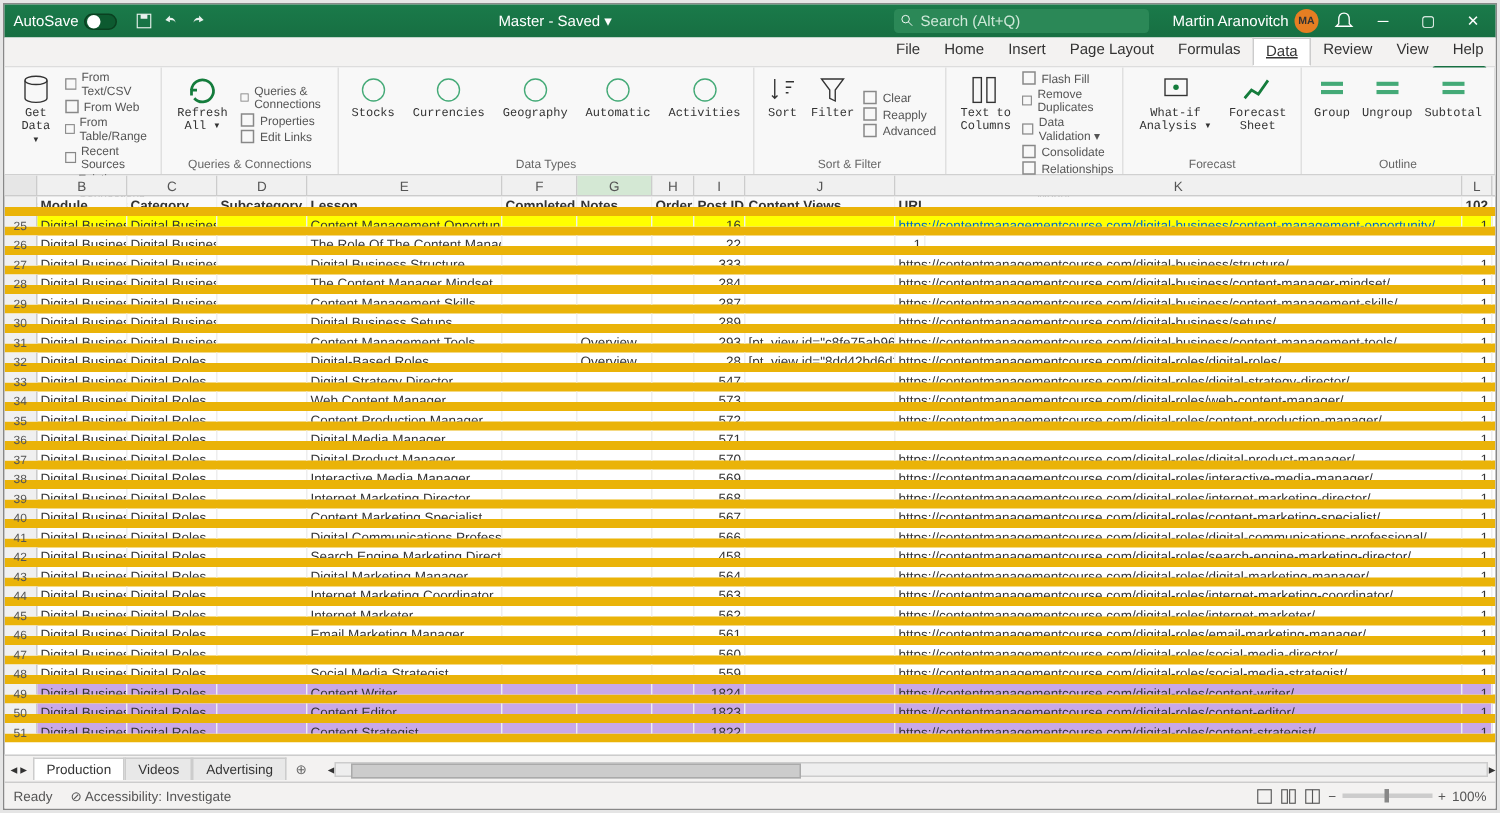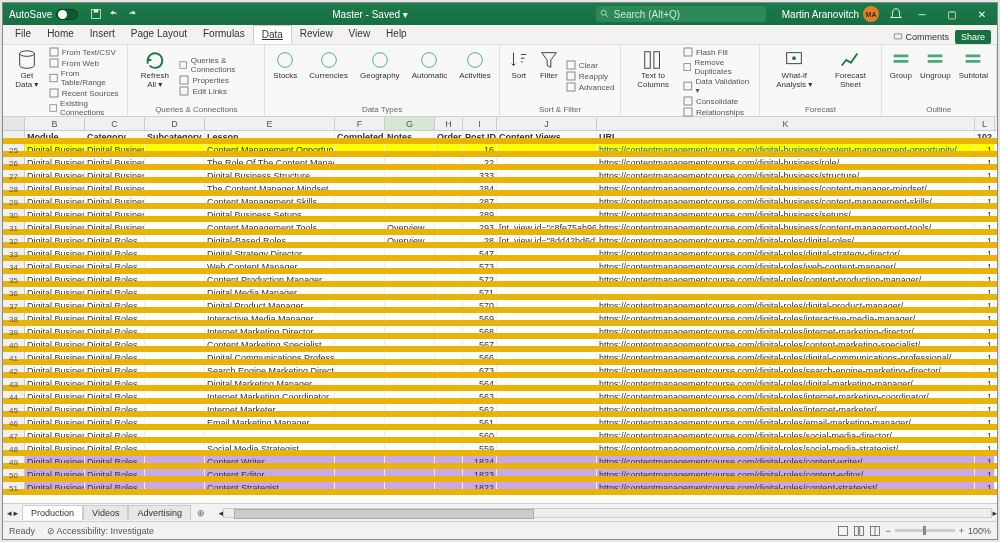--- a/index.html
+++ b/index.html
@@ -10,33 +10,33 @@
 .toggle { width:22px; height:11px; background:#0d5a30; border-radius:6px; border:1px solid #0a4020; position:relative; }
 .toggle::after { content:""; position:absolute; left:1px; top:0; width:9px; height:9px; background:#fff; border-radius:50%; }
 .qat { display:flex; gap:6px; padding:0 6px; }
 .qat-icon { width:12px; height:12px; opacity:.9; }
 .title-center { flex:1; text-align:center; }
 .search-box { width:170px; height:16px; background:#2b8857; border-radius:3px; display:flex; align-items:center; padding:0 4px; gap:4px; margin:0 10px 0 auto; }
 .user { padding:0 6px; display:flex; align-items:center; gap:4px; }
 .avatar { width:16px; height:16px; background:#e67e22; border-radius:50%; display:flex; align-items:center; justify-content:center; font-size:7px; font-weight:bold; color:#333; }
 .win-btns { display:flex; }
 .win-btn { width:30px; height:22px; display:flex; align-items:center; justify-content:center; color:#fff; font-size:10px; }
-.tabs { height:20px; background:#f3f2f1; display:flex; align-items:flex-end; border-bottom:1px solid #ddd; padding-left:4px; }
+.tabs { height:20px; background:#f3f2f1; display:flex; align-items:flex-end; border-bottom:1px solid #ddd; padding-left:4px;flex-direction:column; }
 .tab { padding:3px 8px; font-size:10px; color:#333; cursor:pointer; }
 .tab.active { background:#fff; border:1px solid #ccc; border-bottom:1px solid #fff; }
 .tab.underline { text-decoration:underline; }
 .right-tabs { margin-left:auto; display:flex; gap:6px; padding-right:6px; }
 .rtab { font-size:9px; color:#333; display:flex; align-items:center; gap:2px; }
 .ribbon { height:72px; background:#f8f8f8; border-bottom:1px solid #d0d0d0; display:flex; }
 .group { border-right:1px solid #e0e0e0; padding:2px 6px; display:flex; flex-direction:column; justify-content:space-between; }
 .group-body { display:flex; gap:4px; flex:1; }
 .group-label { font-size:8px; color:#666; text-align:center; }
 .big-btn { display:flex; flex-direction:column; align-items:center; justify-content:flex-start; gap:1px; padding:2px; cursor:pointer; }
 .big-icon { width:22px; height:22px; }
-.big-label { font-size:8px; text-align:center; line-height:1.1; }
+.big-label { font-size:8px; text-align:center; line-height:1.1;font-family:Liberation Mono, monospace; }
 .mini-list { display:flex; flex-direction:column; gap:1px; font-size:8px; justify-content:center; }
 .mini-item { display:flex; align-items:center; gap:3px; color:#555; cursor:pointer; }
 .mini-icon { width:10px; height:10px; }
 .formula-bar { height:18px; background:#fff; border-bottom:1px solid #ddd; display:flex; align-items:center; font-size:10px; }
 .namebox { width:60px; height:16px; border:1px solid #ccc; padding:0 3px; display:flex; align-items:center; }
 .fx { padding:0 6px; color:#888; font-style:italic; }
 .fbox { flex:1; border:1px solid #ccc; height:16px; }
 .grid-wrap { flex:1; overflow:hidden; position:relative; }
 .colhdr { height:14px; background:#f0f0f0; display:flex; border-bottom:1px solid #ccc; }
 .corner { width:22px; background:#e6e6e6; border-right:1px solid #ccc; }
@@ -376,21 +376,20 @@
           <div class="rh">26</div>
           <div class="cell" style="width: 60px;">Digital Business</div>
           <div class="cell" style="width: 60px;">Digital Business</div>
           <div class="cell" style="width: 60px;"></div>
           <div class="cell" style="width: 130px;">The Role Of The Content Manager</div>
           <div class="cell" style="width: 50px;"></div>
           <div class="cell" style="width: 50px;"></div>
           <div class="cell" style="width: 28px; text-align: right;"></div>
           <div class="cell" style="width: 34px; text-align: right;">22</div>
           <div class="cell" style="width: 100px;"></div>
-          <div class="cell" style="width: 378px;">https://contentmanagementcourse.com/digital-business/role/</div>
           <div class="cell" style="width: 20px; text-align: right;">1</div>
         </div>
         <div class="row">
           <div class="rh">27</div>
           <div class="cell" style="width: 60px;">Digital Business</div>
           <div class="cell" style="width: 60px;">Digital Business</div>
           <div class="cell" style="width: 60px;"></div>
           <div class="cell" style="width: 130px;">Digital Business Structure</div>
           <div class="cell" style="width: 50px;"></div>
           <div class="cell" style="width: 50px;"></div>
@@ -598,21 +597,21 @@
         </div>
         <div class="row">
           <div class="rh">42</div>
           <div class="cell" style="width: 60px;">Digital Business</div>
           <div class="cell" style="width: 60px;">Digital Roles</div>
           <div class="cell" style="width: 60px;"></div>
           <div class="cell" style="width: 130px;">Search Engine Marketing Director</div>
           <div class="cell" style="width: 50px;"></div>
           <div class="cell" style="width: 50px;"></div>
           <div class="cell" style="width: 28px; text-align: right;"></div>
-          <div class="cell" style="width: 34px; text-align: right;">673</div>
+          <div class="cell" style="width: 34px; text-align: right;">458</div>
           <div class="cell" style="width: 100px;"></div>
           <div class="cell" style="width: 378px;">https://contentmanagementcourse.com/digital-roles/search-engine-marketing-director/</div>
           <div class="cell" style="width: 20px; text-align: right;">1</div>
         </div>
         <div class="row">
           <div class="rh">43</div>
           <div class="cell" style="width: 60px;">Digital Business</div>
           <div class="cell" style="width: 60px;">Digital Roles</div>
           <div class="cell" style="width: 60px;"></div>
           <div class="cell" style="width: 130px;">Digital Marketing Manager</div>

